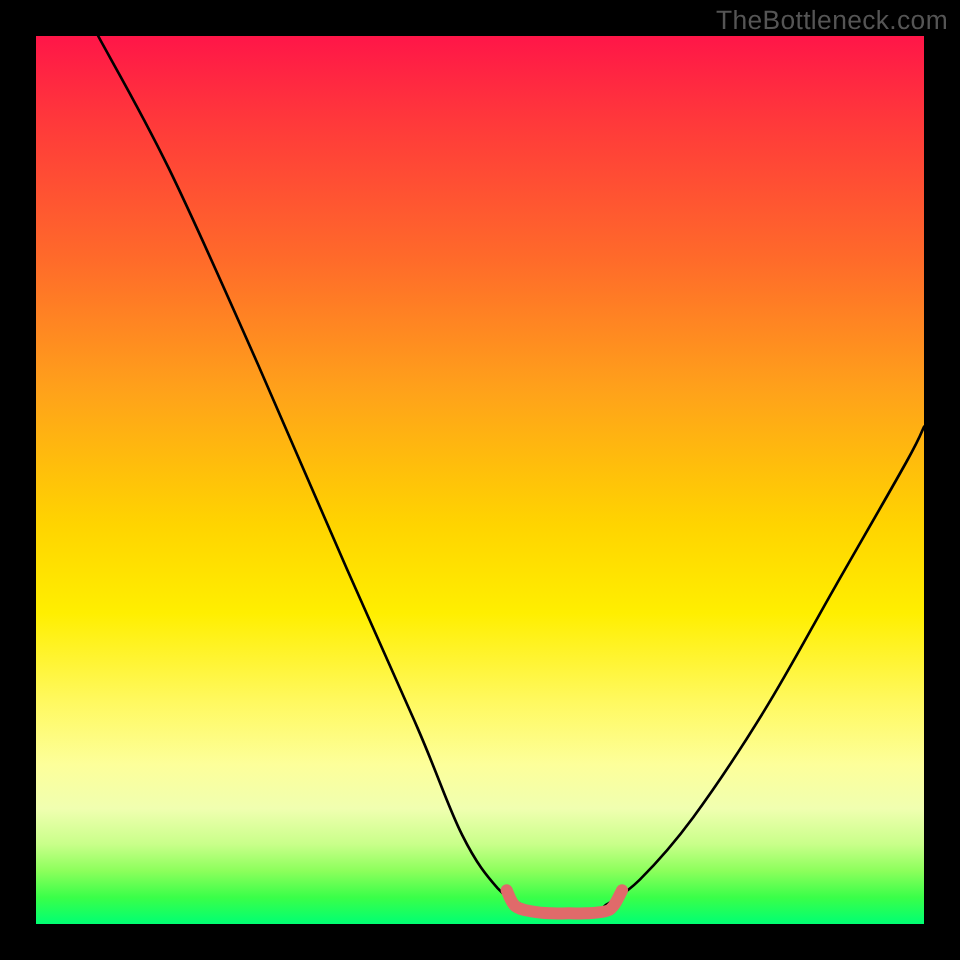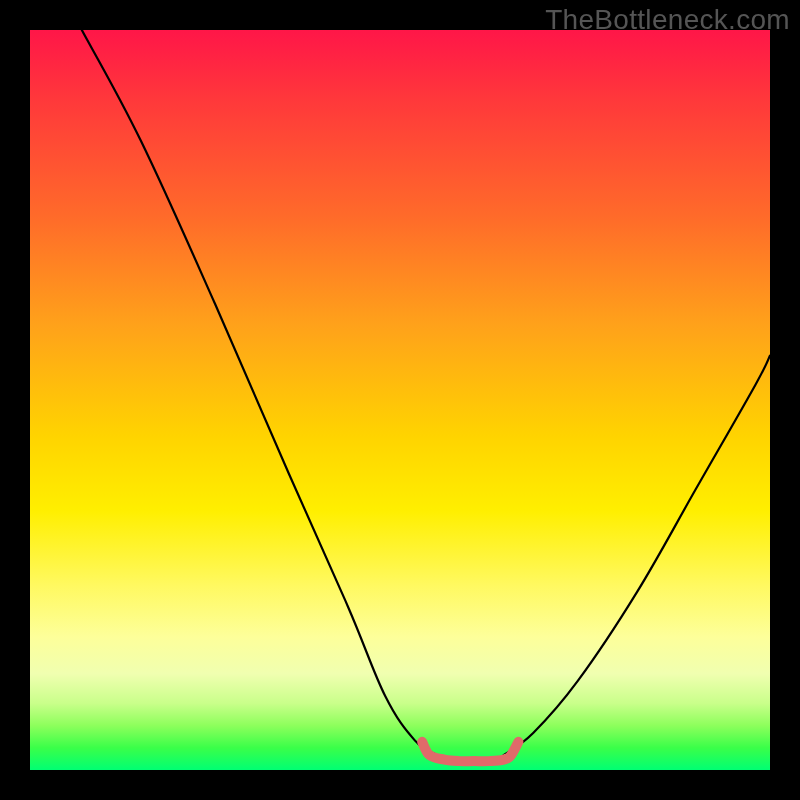--- a/index.html
+++ b/index.html
@@ -15,21 +15,21 @@
     position: relative;
     width: 800px;
     height: 800px;
     background: #000;
   }
   .watermark {
     position: absolute;
     top: 4px;
     right: 10px;
     color: #555;
-    font-size: 28px;
+    font-size: 22px;
     font-weight: 500;
     letter-spacing: 0.3px;
     z-index: 5;
   }
   .plot-area {
     position: absolute;
     top: 30px;
     left: 30px;
     width: 740px;
     height: 740px;

